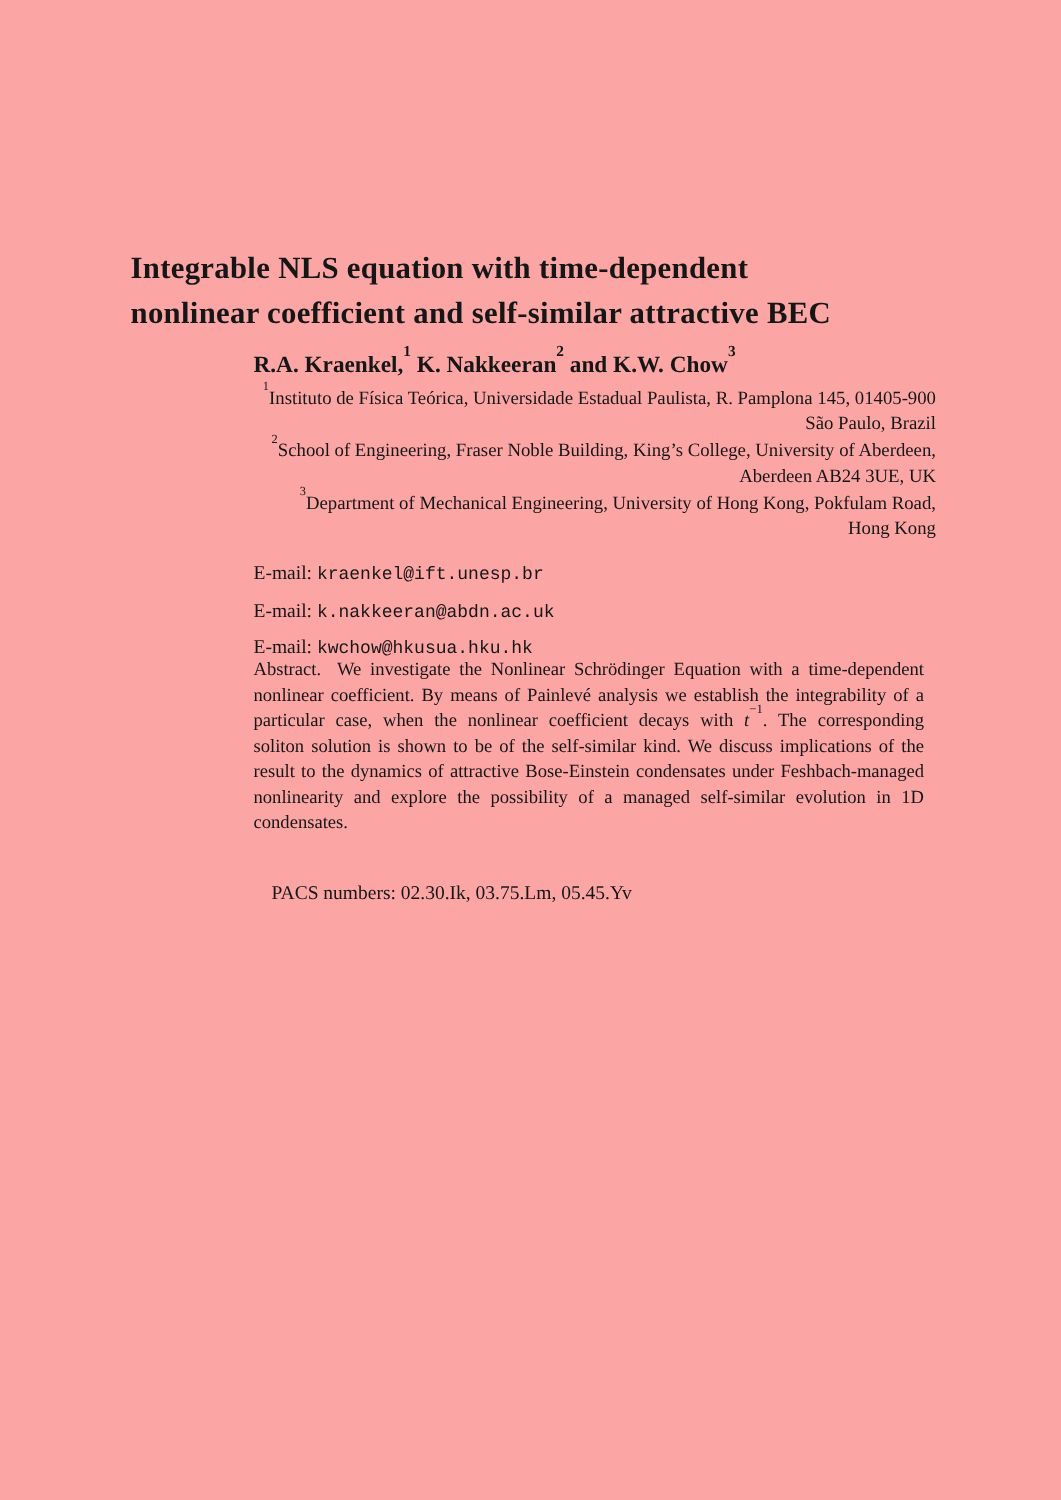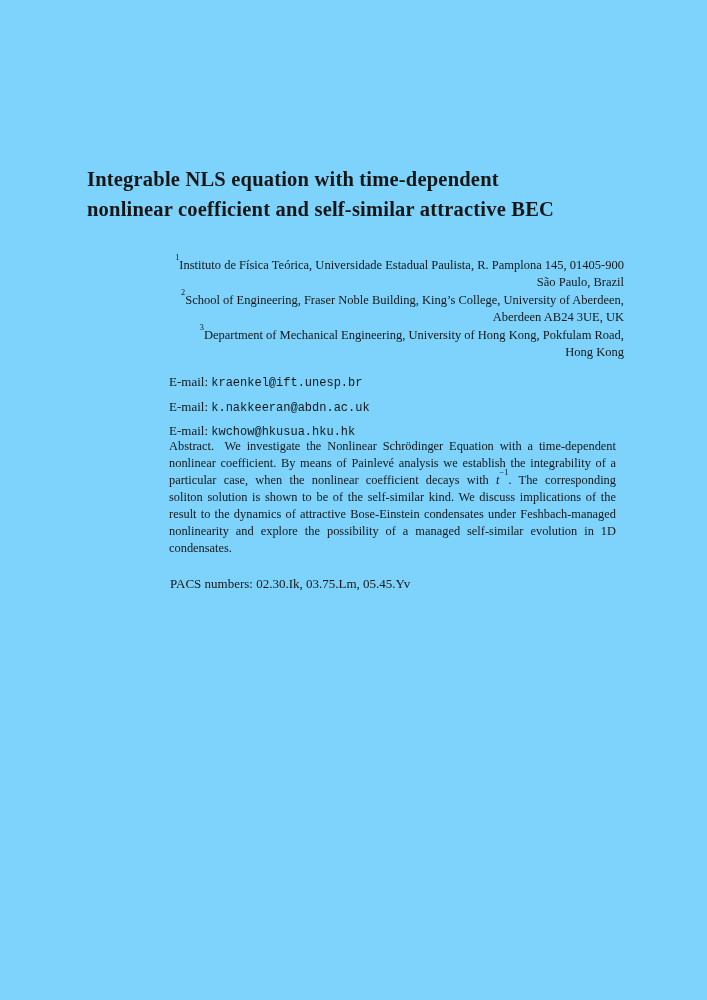--- a/index.html
+++ b/index.html
@@ -4,21 +4,21 @@
 <style>
   html, body {
     margin: 0;
     padding: 0;
     background: #ffffff;
   }
   .page {
     position: relative;
     width: 707px;
     height: 1000px;
-    background: #7dd3fc;
+    background: #fca5a5;
     color: #161616;
     font-family: "Liberation Serif", "DejaVu Serif", serif;
     overflow: hidden;
   }
   .title-block {
     position: absolute;
     left: 87px;
     top: 164px;
     width: 580px;
     font-weight: bold;
@@ -83,35 +83,36 @@
   .mexp {
     font-size: 0.68em;
     position: relative;
     top: -0.45em;
     line-height: 0;
   }
   .pacs {
     position: absolute;
     left: 169px;
     top: 575px;
-    margin: 1px;
+    margin: 12px;
     font-size: 13px;
     white-space: nowrap;
   }
 </style>
 </head>
 <body>
 
 <div class="page">
 
   <header class="title-block">
     <span class="title-line">Integrable NLS equation with time-dependent</span>
     <span class="title-line">nonlinear coefficient and self-similar attractive BEC</span>
   </header>
 
+  <div class="authors"><span>R.A. Kraenkel,</span><sup>1</sup><span> K. Nakkeeran</span><sup>2</sup><span> and K.W. Chow</span><sup>3</sup></div>
 
   <div class="affiliations">
     <p class="affil"><sup class="marker">1</sup><span>Instituto de Física Teórica, Universidade Estadual Paulista, R. Pamplona 145, 01405-900 São Paulo, Brazil</span></p>
     <p class="affil"><sup class="marker">2</sup><span>School of Engineering, Fraser Noble Building, King’s College, University of Aberdeen, Aberdeen AB24 3UE, UK</span></p>
     <p class="affil"><sup class="marker">3</sup><span>Department of Mechanical Engineering, University of Hong Kong, Pokfulam Road, Hong Kong</span></p>
   </div>
 
   <p class="email-row e1"><span class="email-label">E-mail: </span><span class="email-addr">kraenkel@ift.unesp.br</span></p>
   <p class="email-row e2"><span class="email-label">E-mail: </span><span class="email-addr">k.nakkeeran@abdn.ac.uk</span></p>
   <p class="email-row e3"><span class="email-label">E-mail: </span><span class="email-addr">kwchow@hkusua.hku.hk</span></p>

